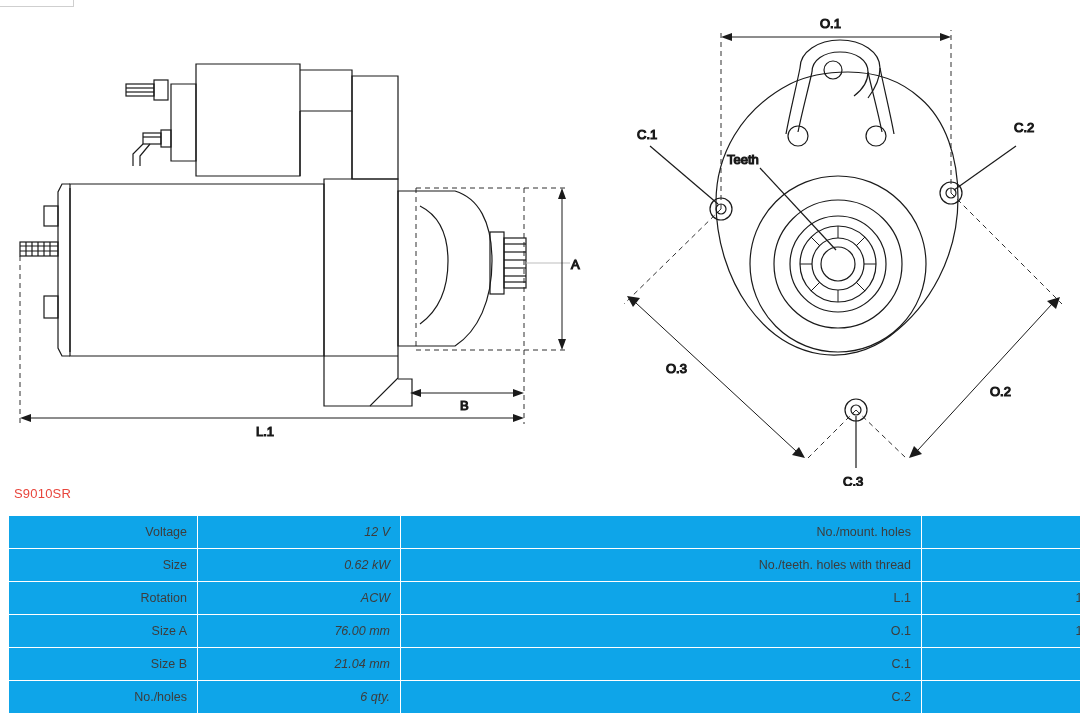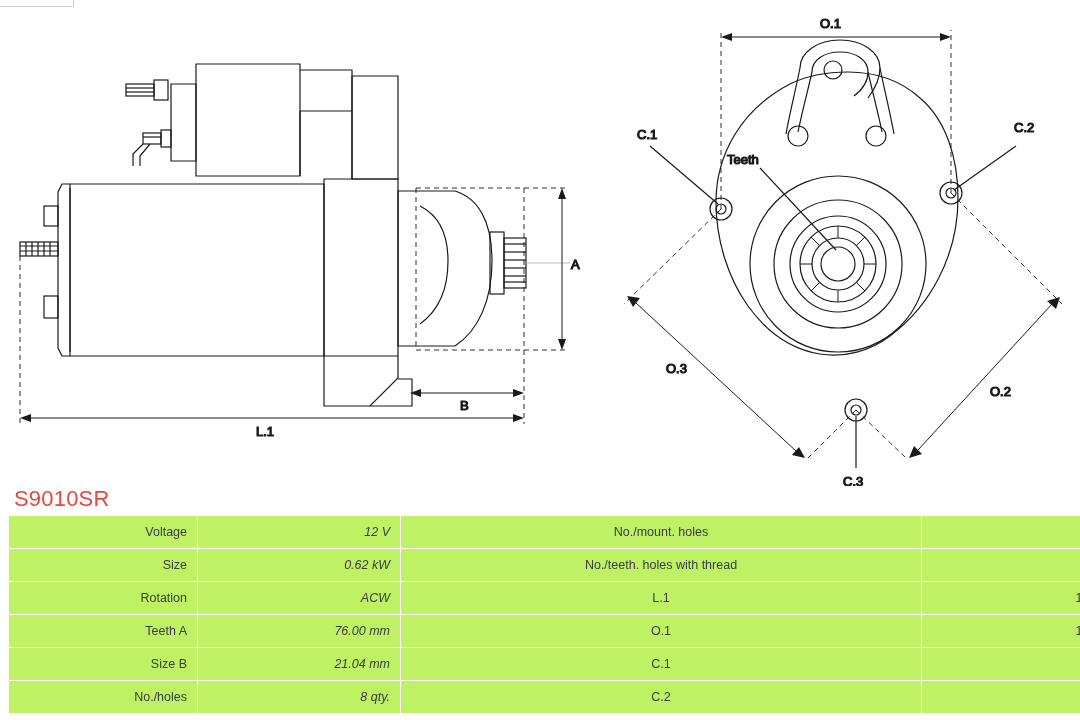--- a/index.html
+++ b/index.html
@@ -35,54 +35,54 @@
     position: absolute;
     left: 0;
     top: 6px;
     width: 1080px;
     height: 480px;
   }
   .part-title {
     position: absolute;
     left: 14px;
     top: 486px;
-    font-size: 22px;
+    font-size: 13px;
     color: #e8453c;
     font-family: "Liberation Sans", sans-serif;
     letter-spacing: 0.2px;
   }
   table.specs {
     position: absolute;
     left: 8px;
     top: 515px;
     width: 1064px;
     border-collapse: collapse;
     font-size: 12.5px;
     table-layout: fixed;
   }
   table.specs td {
     border: 1px solid #ffffff;
-    background: #bef264;
+    background: #0ea5e9;
     height: 32px;
     padding: 0 10px;
     color: #3d3d3d;
     white-space: nowrap;
     overflow: hidden;
   }
   td.lbl {
     text-align: right;
     width: 168px;
   }
   td.val {
     text-align: right;
     width: 182px;
     font-style: italic;
   }
   td.lbl2 {
-    text-align: center;
+    text-align: right;
     width: 500px;
   }
   td.val2 {
     text-align: right;
     width: 206px;
   }
   svg text {
     font-family: "Liberation Sans", sans-serif;
     fill: #222222;
     font-size: 13px;
@@ -289,33 +289,33 @@
         <td class="lbl2">No./teeth. holes with thread</td>
         <td class="val2">0 qty.</td>
       </tr>
       <tr>
         <td class="lbl">Rotation</td>
         <td class="val">ACW</td>
         <td class="lbl2">L.1</td>
         <td class="val2">199.00 mm</td>
       </tr>
       <tr>
-        <td class="lbl">Teeth A</td>
+        <td class="lbl">Size A</td>
         <td class="val">76.00 mm</td>
         <td class="lbl2">O.1</td>
         <td class="val2">105.00 mm</td>
       </tr>
       <tr>
         <td class="lbl">Size B</td>
         <td class="val">21.04 mm</td>
         <td class="lbl2">C.1</td>
         <td class="val2">10.50 mm</td>
       </tr>
       <tr>
         <td class="lbl">No./holes</td>
-        <td class="val">8 qty.</td>
+        <td class="val">6 qty.</td>
         <td class="lbl2">C.2</td>
         <td class="val2">10.50 mm</td>
       </tr>
     </tbody>
   </table>
 
 </div>
 
 </body></html>

